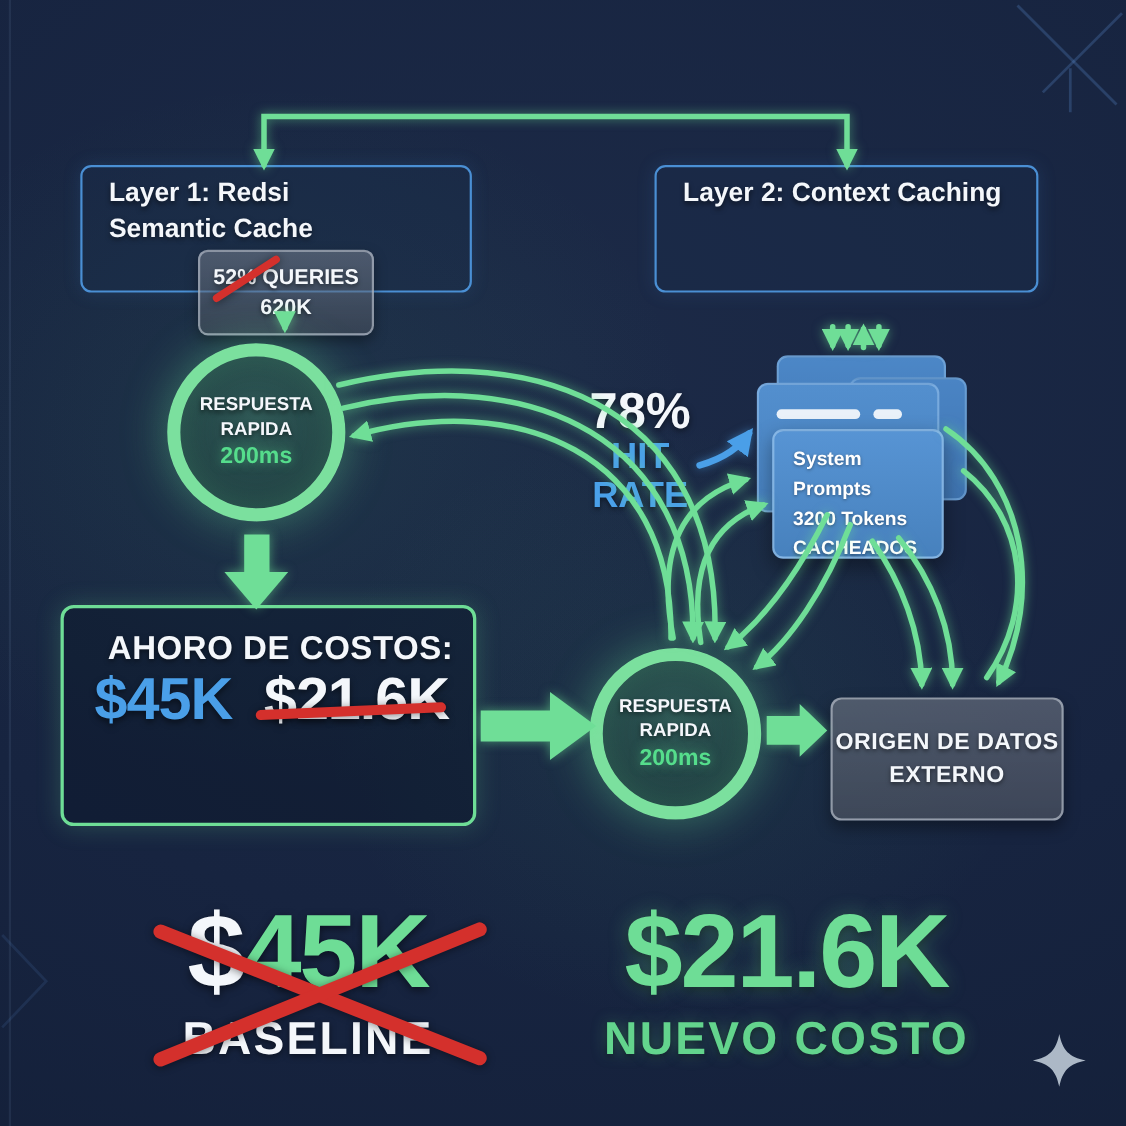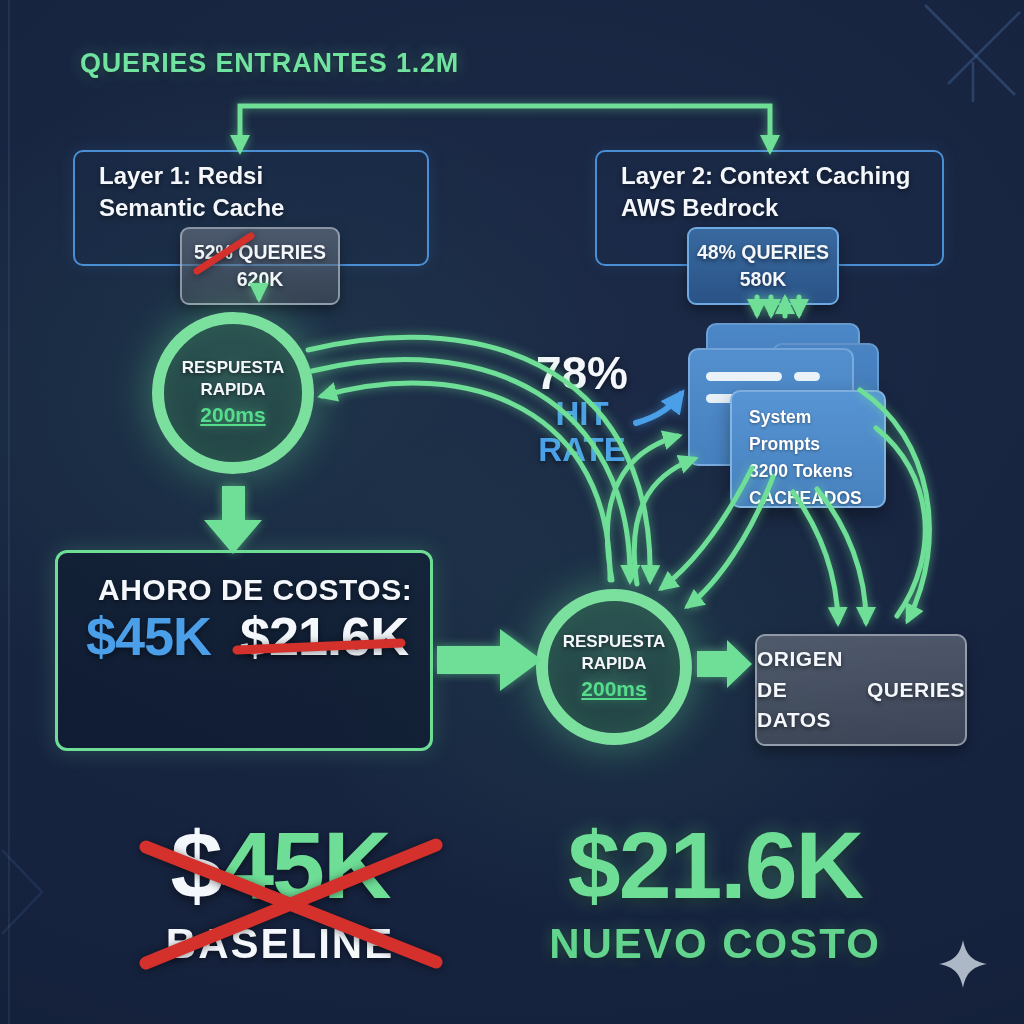--- a/index.html
+++ b/index.html
@@ -33,55 +33,55 @@
       background:linear-gradient(180deg,#38699f,#2a5387);
       border:2px solid #6fa9e1;box-shadow:0 5px 12px rgba(0,0,0,0.35);}
   
   .node-circle{position:absolute;border-radius:50%;border:12px solid #7be09e;
       background:radial-gradient(circle at 50% 40%, rgba(72,142,106,0.42), rgba(25,56,52,0.58));
       box-shadow:0 0 42px rgba(105,225,150,0.40), inset 0 0 30px rgba(105,225,150,0.22);
       display:flex;flex-direction:column;align-items:center;justify-content:center;}
   .node-left{left:152px;top:312px;width:138px;height:138px;}
   .node-center{left:536px;top:589px;width:132px;height:132px;}
   .node-line{font-size:17px;line-height:1.3;color:#f4f7fb;text-shadow:0 2px 4px rgba(0,0,0,0.5);}
-  .node-latency{font-size:21px;line-height:1.3;color:#55dd8c;text-shadow:0 0 10px rgba(85,221,140,0.5);text-decoration:underline;}
+  .node-latency{font-size:21px;line-height:1.3;color:#55dd8c;text-shadow:0 0 10px rgba(85,221,140,0.5);}
   
   .hitrate{position:absolute;left:512px;top:350px;width:140px;text-align:center;}
   .hitrate .pct{font-size:46px;color:#f4f7fb;line-height:1.0;text-shadow:0 2px 6px rgba(0,0,0,0.55);}
   .hitrate .word{font-size:33px;color:#4aa0e9;line-height:1.08;text-shadow:0 2px 5px rgba(0,0,0,0.5);}
   
   .card{position:absolute;border-radius:10px;}
   .card-a{left:706px;top:323px;width:150px;height:92px;background:linear-gradient(#4c87c7,#4077b4);
           border:2px solid rgba(150,195,235,0.45);}
   .card-c{left:772px;top:343px;width:103px;height:108px;background:linear-gradient(#4largest,#4077b4);
           background:linear-gradient(#4a84c4,#3f74b0);border:2px solid rgba(150,195,235,0.4);}
   .card-b{left:688px;top:348px;width:162px;height:114px;background:linear-gradient(#538fce,#4680be);
           border:2px solid rgba(160,200,240,0.5);}
-  .card-front{left:730px;top:390px;width:152px;height:114px;background:linear-gradient(#5794d4,#4781bd);
+  .card-front{left:702px;top:390px;width:152px;height:114px;background:linear-gradient(#5794d4,#4781bd);
           border:2px solid rgba(165,205,240,0.6);box-shadow:0 8px 18px rgba(0,0,0,0.35);}
   .card-bar{position:absolute;height:9px;border-radius:4.5px;background:rgba(255,255,255,0.88);}
   .bar1{left:16px;top:22px;width:76px;}
   .bar2{left:104px;top:22px;width:26px;}
   .bar3{left:16px;top:44px;width:34px;}
   .card-text{position:absolute;left:17px;top:12px;font-size:17.5px;line-height:1.55;color:#ffffff;
              text-shadow:0 1px 3px rgba(0,0,0,0.4);}
   
   .savings{position:absolute;left:55px;top:550px;width:372px;height:195px;border:3px solid #6edd96;
            border-radius:12px;background:rgba(10,22,40,0.45);box-shadow:0 0 22px rgba(110,221,150,0.22);}
   .savings .heading{position:absolute;left:40px;top:20px;font-size:30px;letter-spacing:0.5px;color:#f4f7fb;
            text-shadow:0 2px 5px rgba(0,0,0,0.5);}
   .savings .old{position:absolute;left:28px;top:52px;font-size:54px;color:#4a9fe8;letter-spacing:-1px;
            text-shadow:0 2px 6px rgba(0,0,0,0.5);}
   .savings .new{position:absolute;left:182px;top:52px;font-size:54px;color:#f4f7fb;letter-spacing:-1px;
            text-shadow:0 2px 6px rgba(0,0,0,0.5);}
   
   .external{position:absolute;left:755px;top:634px;width:208px;height:108px;border-radius:10px;
       background:linear-gradient(180deg,rgba(122,128,140,0.55),rgba(84,90,102,0.62));
       border:2.5px solid rgba(172,180,192,0.75);box-shadow:0 6px 14px rgba(0,0,0,0.35);
-      display:flex;flex-direction:row;align-items:center;justify-content:center;
+      display:flex;flex-direction:column;align-items:center;justify-content:center;
       font-size:21px;line-height:1.45;letter-spacing:0.5px;text-shadow:0 2px 4px rgba(0,0,0,0.5);}
   
   .total{position:absolute;top:816px;text-align:center;}
   .total-baseline{left:95px;width:370px;}
   .total-new{left:535px;width:360px;}
   .amount{font-size:95px;line-height:1.04;letter-spacing:-2px;text-shadow:0 3px 8px rgba(0,0,0,0.5);}
   .amount .cur{color:#f4f7fb;}
   .amount .val{color:#6edd96;text-align:right;}
   .amount-green{color:#6edd96;text-shadow:0 0 18px rgba(110,221,150,0.35),0 3px 8px rgba(0,0,0,0.5);}
   .total-label{font-size:42px;letter-spacing:2px;margin-top:6px;line-height:1.1;}
@@ -97,42 +97,36 @@
   .glow-b{filter:drop-shadow(0 0 4px rgba(74,159,232,0.5));}
   .glow-r{filter:drop-shadow(0 1px 4px rgba(0,0,0,0.45));}
   .decor{stroke:rgba(95,145,215,0.26);stroke-width:2.5;fill:none;}
 </style>
 </head>
 <body>
 
 <div class="canvas">
   <div class="edge-seam"></div>
 
-  <div class="title">QUERIES ENTRANTES 1.2M</div>
 
   <div class="layer-box layer1">
     <div class="layer-title">
       <div>Layer 1: Redsi</div>
       <div>Semantic Cache</div>
     </div>
   </div>
   <div class="badge badge-gray">
     <div>52% QUERIES</div>
     <div>620K</div>
   </div>
 
   <div class="layer-box layer2">
     <div class="layer-title">
       <div>Layer 2: Context Caching</div>
-      <div>AWS Bedrock</div>
     </div>
-  </div>
-  <div class="badge badge-blue">
-    <div>48% QUERIES</div>
-    <div>580K</div>
   </div>
 
   <div class="card card-a"></div>
   <div class="card card-c"></div>
   <div class="card card-b">
     <div class="card-bar bar1"></div>
     <div class="card-bar bar2"></div>
     <div class="card-bar bar3"></div>
   </div>
   <div class="card card-front">
@@ -162,21 +156,21 @@
   </div>
 
   <div class="node-circle node-center">
     <div class="node-line">RESPUESTA</div>
     <div class="node-line">RAPIDA</div>
     <div class="node-latency">200ms</div>
   </div>
 
   <div class="external">
     <div>ORIGEN DE DATOS</div>
-    <div>QUERIES</div>
+    <div>EXTERNO</div>
   </div>
 
   <div class="total total-baseline">
     <div class="amount"><span class="cur">$</span><span class="val">45K</span></div>
     <div class="total-label label-white">BASELINE</div>
   </div>
   <div class="total total-new">
     <div class="amount amount-green">$21.6K</div>
     <div class="total-label label-green">NUEVO COSTO</div>
   </div>

